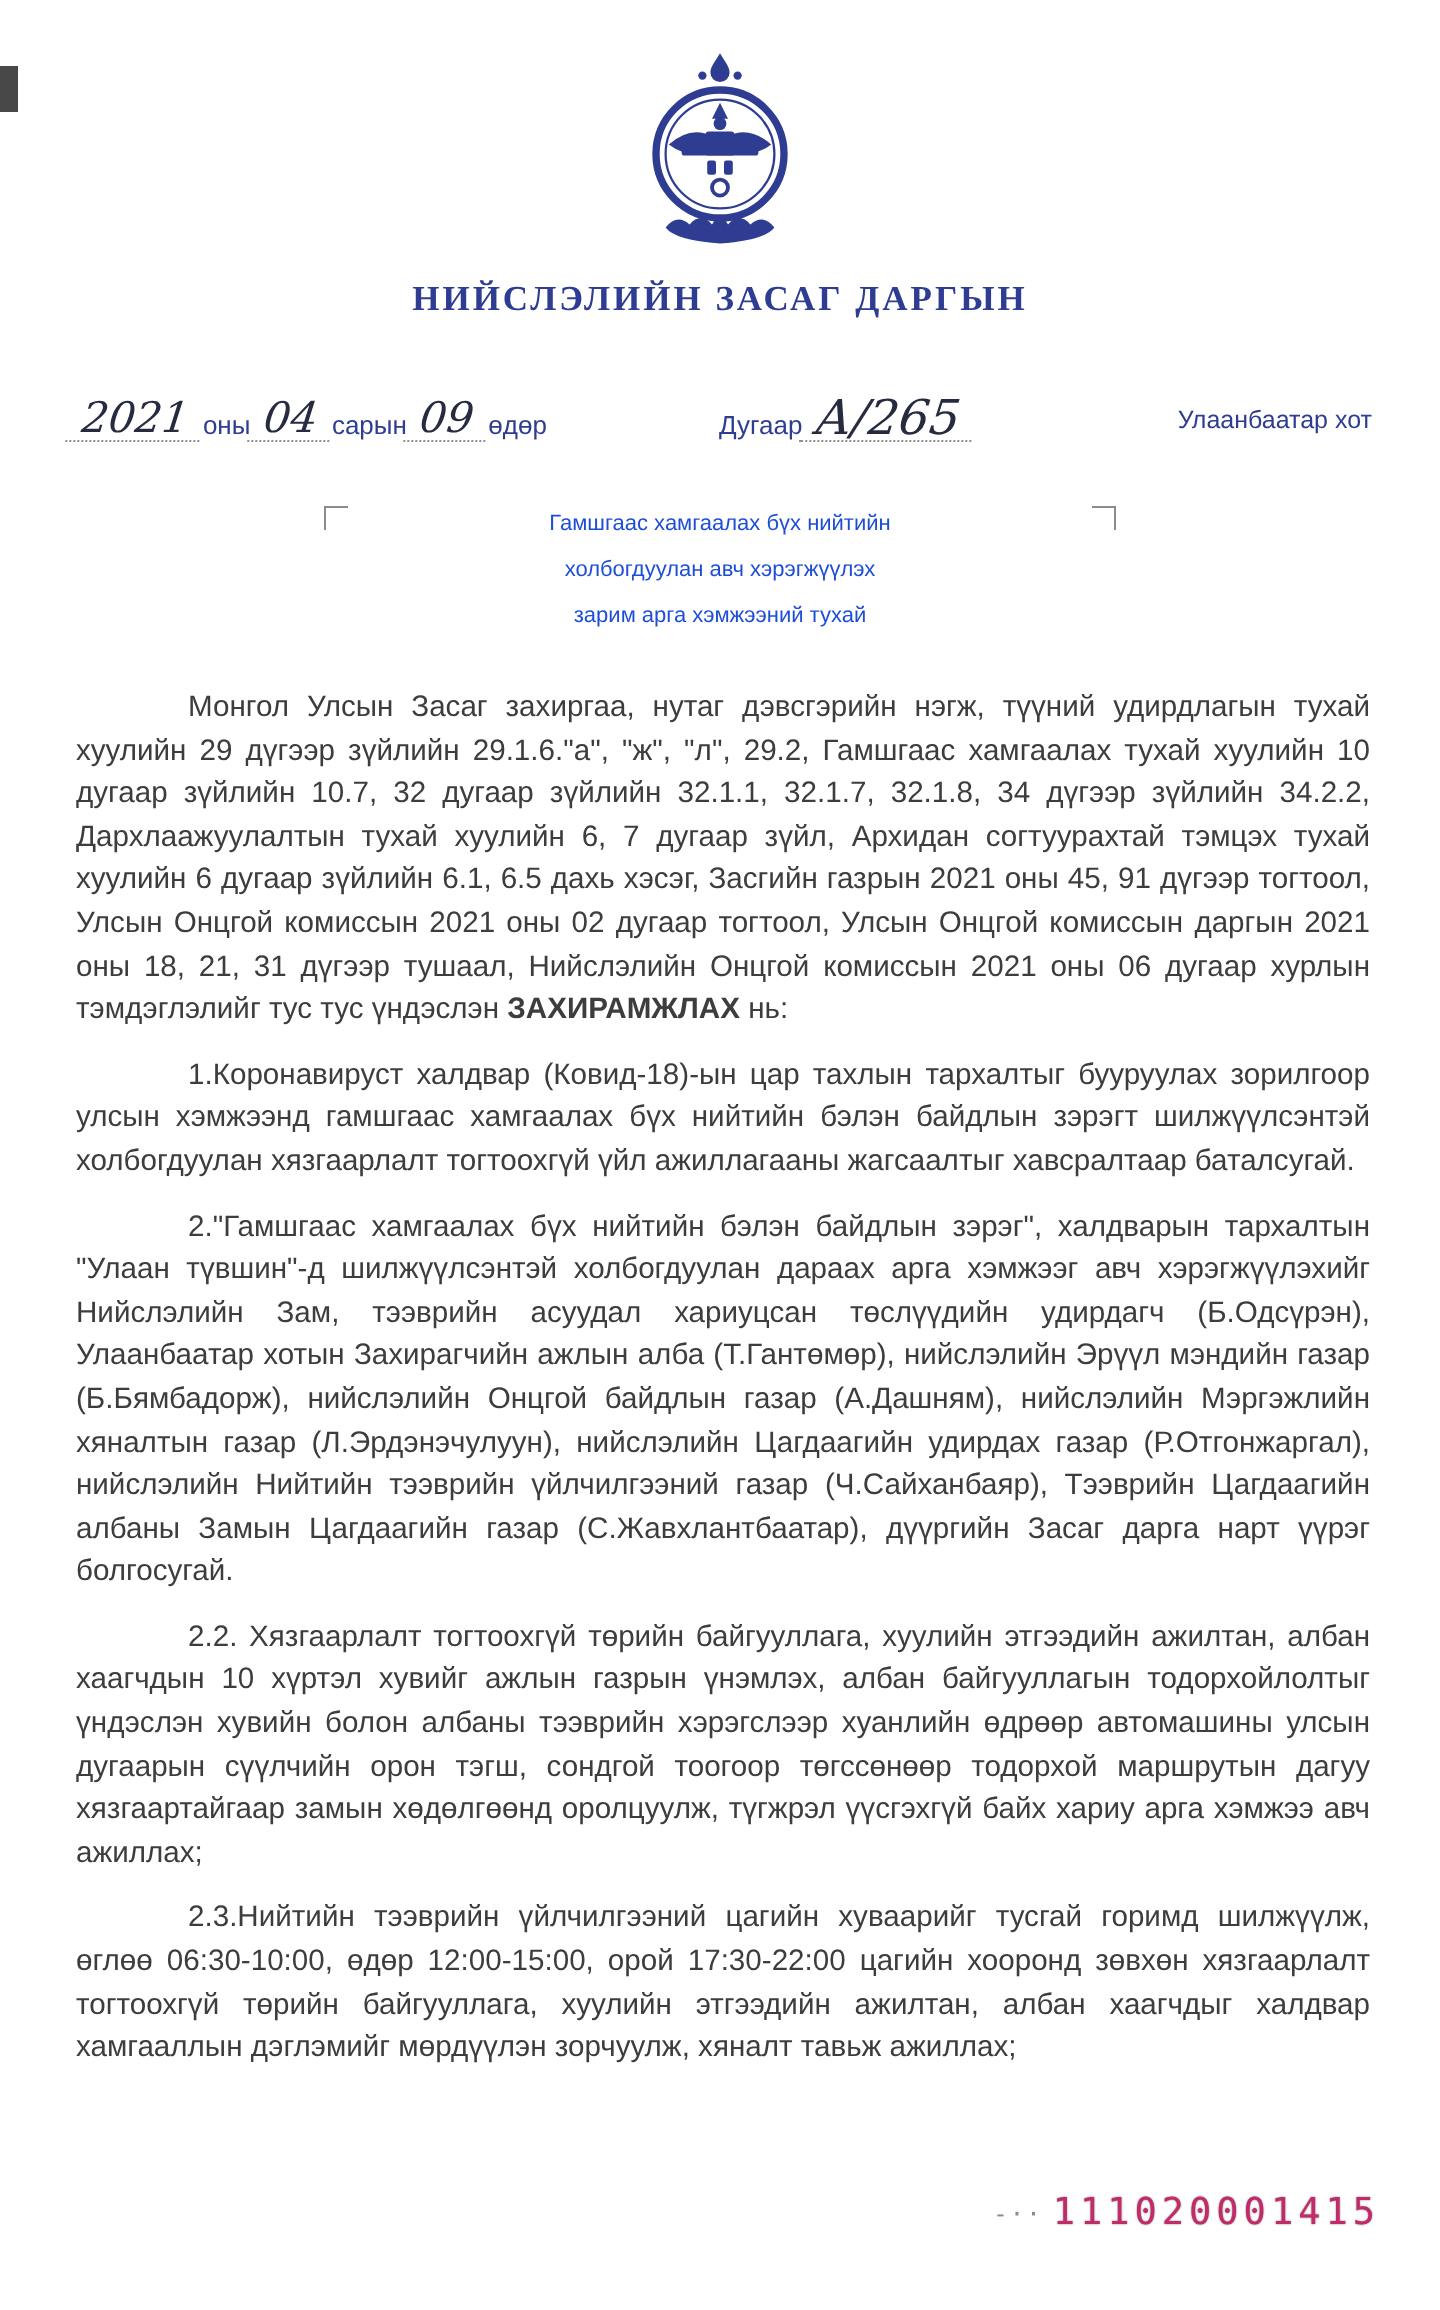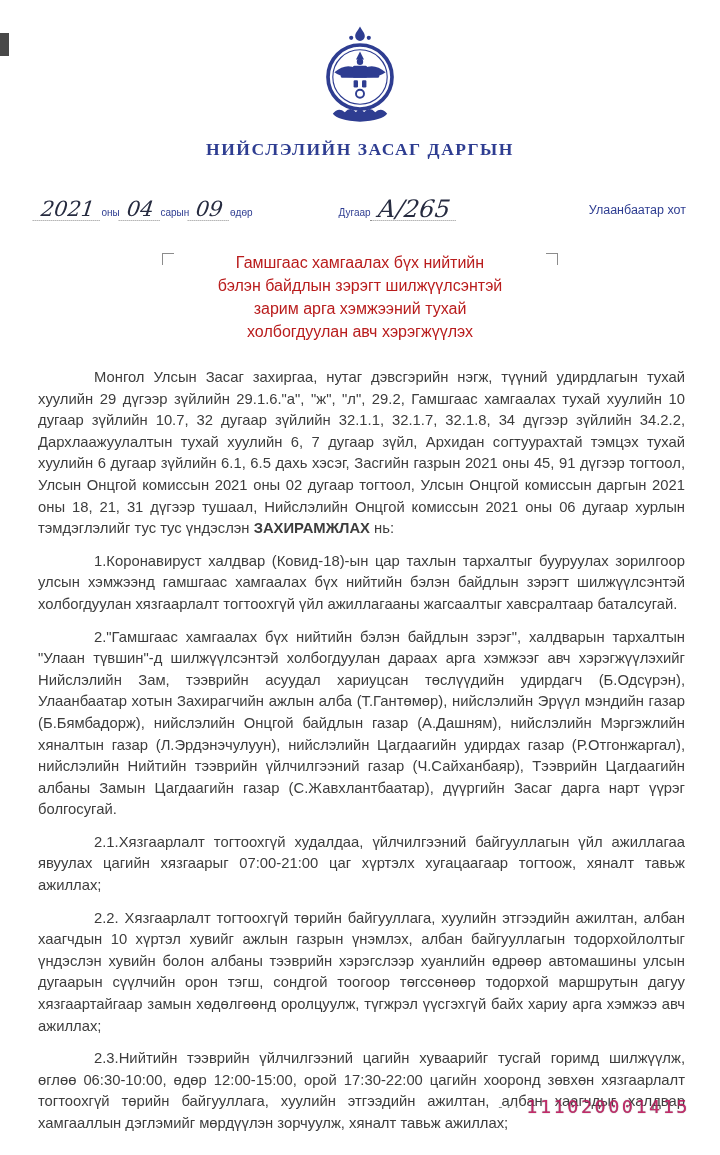--- a/index.html
+++ b/index.html
@@ -31,33 +31,33 @@
   }
   .date-left { display:flex; align-items:flex-end; }
   .hw {
     display:inline-block;
     font-family:"DejaVu Serif", serif; font-style:italic;
     font-size:21px; line-height:22px; color:#262b40;
     transform:skewX(-7deg);
   }
   .uline { border-bottom:1px dotted #8f8f8f; padding:0 7px; }
   .plabel {
-    color:#2e3d91; font-size:10px; line-height:14px;
+    color:#2e3d91; font-size:13px; line-height:14px;
     padding-bottom:1px; white-space:nowrap;
   }
   .num-group { display:flex; align-items:flex-end; margin-left:86px;justify-content:center; }
   .num-group .hw { font-size:24px; }
   .city-label {
     margin-left:auto; color:#2e3d91; font-size:12.5px;
     line-height:16px; padding-bottom:3px; white-space:nowrap;
   }
   
   .subject {
     position:relative; width:420px; margin:30px auto 0;
-    text-align:center; font-size:16px; line-height:23px; color:#b91c1c;
+    text-align:center; font-size:11px; line-height:23px; color:#1d4ed8;
   }
   .subject span { display:block; }
   .cm { position:absolute; width:11px; height:11px; top:2px; border-top:1.5px solid #8c8c8c; }
   .cm-l { left:12px;  border-left:1.5px solid #8c8c8c; }
   .cm-r { right:12px; border-right:1.5px solid #8c8c8c; }
   
   .doc-body { padding:0 35px 0 38px; margin-top:24px; }
   .para {
     margin:0 0 11px 0;
     text-align:justify; text-indent:56px;
@@ -123,30 +123,28 @@
     <span class="plabel">Дугаар</span>
     <span class="hw uline">А/265</span>
   </div>
   <span class="city-label">Улаанбаатар хот</span>
 </div>
 
 <div class="subject">
   <i class="cm cm-l"></i>
   <i class="cm cm-r"></i>
   <span>Гамшгаас хамгаалах бүх нийтийн</span>
-  <span>бэлэн байдлын зэрэгт шилжүүлсэнтэй</span>
+  <span>холбогдуулан авч хэрэгжүүлэх</span>
   <span>зарим арга хэмжээний тухай</span>
-  <span>холбогдуулан авч хэрэгжүүлэх</span>
 </div>
 
 <div class="doc-body">
   <p class="para"><span>Монгол Улсын Засаг захиргаа, нутаг дэвсгэрийн нэгж, түүний удирдлагын тухай хуулийн 29 дүгээр зүйлийн 29.1.6."а", "ж", "л", 29.2, Гамшгаас хамгаалах тухай хуулийн 10 дугаар зүйлийн 10.7, 32 дугаар зүйлийн 32.1.1, 32.1.7, 32.1.8, 34 дүгээр зүйлийн 34.2.2, Дархлаажуулалтын тухай хуулийн 6, 7 дугаар зүйл, Архидан согтуурахтай тэмцэх тухай хуулийн 6 дугаар зүйлийн 6.1, 6.5 дахь хэсэг, Засгийн газрын 2021 оны 45, 91 дүгээр тогтоол, Улсын Онцгой комиссын 2021 оны 02 дугаар тогтоол, Улсын Онцгой комиссын даргын 2021 оны 18, 21, 31 дүгээр тушаал, Нийслэлийн Онцгой комиссын 2021 оны 06 дугаар хурлын тэмдэглэлийг тус тус үндэслэн </span><span class="emph">ЗАХИРАМЖЛАХ</span><span> нь:</span></p>
   <p class="para">1.Коронавируст халдвар (Ковид-18)-ын цар тахлын тархалтыг бууруулах зорилгоор улсын хэмжээнд гамшгаас хамгаалах бүх нийтийн бэлэн байдлын зэрэгт шилжүүлсэнтэй холбогдуулан хязгаарлалт тогтоохгүй үйл ажиллагааны жагсаалтыг хавсралтаар баталсугай.</p>
   <p class="para">2."Гамшгаас хамгаалах бүх нийтийн бэлэн байдлын зэрэг", халдварын тархалтын "Улаан түвшин"-д шилжүүлсэнтэй холбогдуулан дараах арга хэмжээг авч хэрэгжүүлэхийг Нийслэлийн Зам, тээврийн асуудал хариуцсан төслүүдийн удирдагч (Б.Одсүрэн), Улаанбаатар хотын Захирагчийн ажлын алба (Т.Гантөмөр), нийслэлийн Эрүүл мэндийн газар (Б.Бямбадорж), нийслэлийн Онцгой байдлын газар (А.Дашням), нийслэлийн Мэргэжлийн хяналтын газар (Л.Эрдэнэчулуун), нийслэлийн Цагдаагийн удирдах газар (Р.Отгонжаргал), нийслэлийн Нийтийн тээврийн үйлчилгээний газар (Ч.Сайханбаяр), Тээврийн Цагдаагийн албаны Замын Цагдаагийн газар (С.Жавхлантбаатар), дүүргийн Засаг дарга нарт үүрэг болгосугай.</p>
-  <p class="para">2.1.Хязгаарлалт тогтоохгүй худалдаа, үйлчилгээний байгууллагын үйл ажиллагаа явуулах цагийн хязгаарыг 07:00-21:00 цаг хүртэлх хугацаагаар тогтоож, хяналт тавьж ажиллах;</p>
   <p class="para">2.2. Хязгаарлалт тогтоохгүй төрийн байгууллага, хуулийн этгээдийн ажилтан, албан хаагчдын 10 хүртэл хувийг ажлын газрын үнэмлэх, албан байгууллагын тодорхойлолтыг үндэслэн хувийн болон албаны тээврийн хэрэгслээр хуанлийн өдрөөр автомашины улсын дугаарын сүүлчийн орон тэгш, сондгой тоогоор төгссөнөөр тодорхой маршрутын дагуу хязгаартайгаар замын хөдөлгөөнд оролцуулж, түгжрэл үүсгэхгүй байх хариу арга хэмжээ авч ажиллах;</p>
   <p class="para">2.3.Нийтийн тээврийн үйлчилгээний цагийн хуваарийг тусгай горимд шилжүүлж, өглөө 06:30-10:00, өдөр 12:00-15:00, орой 17:30-22:00 цагийн хооронд зөвхөн хязгаарлалт тогтоохгүй төрийн байгууллага, хуулийн этгээдийн ажилтан, албан хаагчдыг халдвар хамгааллын дэглэмийг мөрдүүлэн зорчуулж, хяналт тавьж ажиллах;</p>
 </div>
 
 <div class="stamp-row">
   <span class="stamp-prefix">-··</span>
   <span class="stamp">111020001415</span>
 </div>
 
 </body></html>

